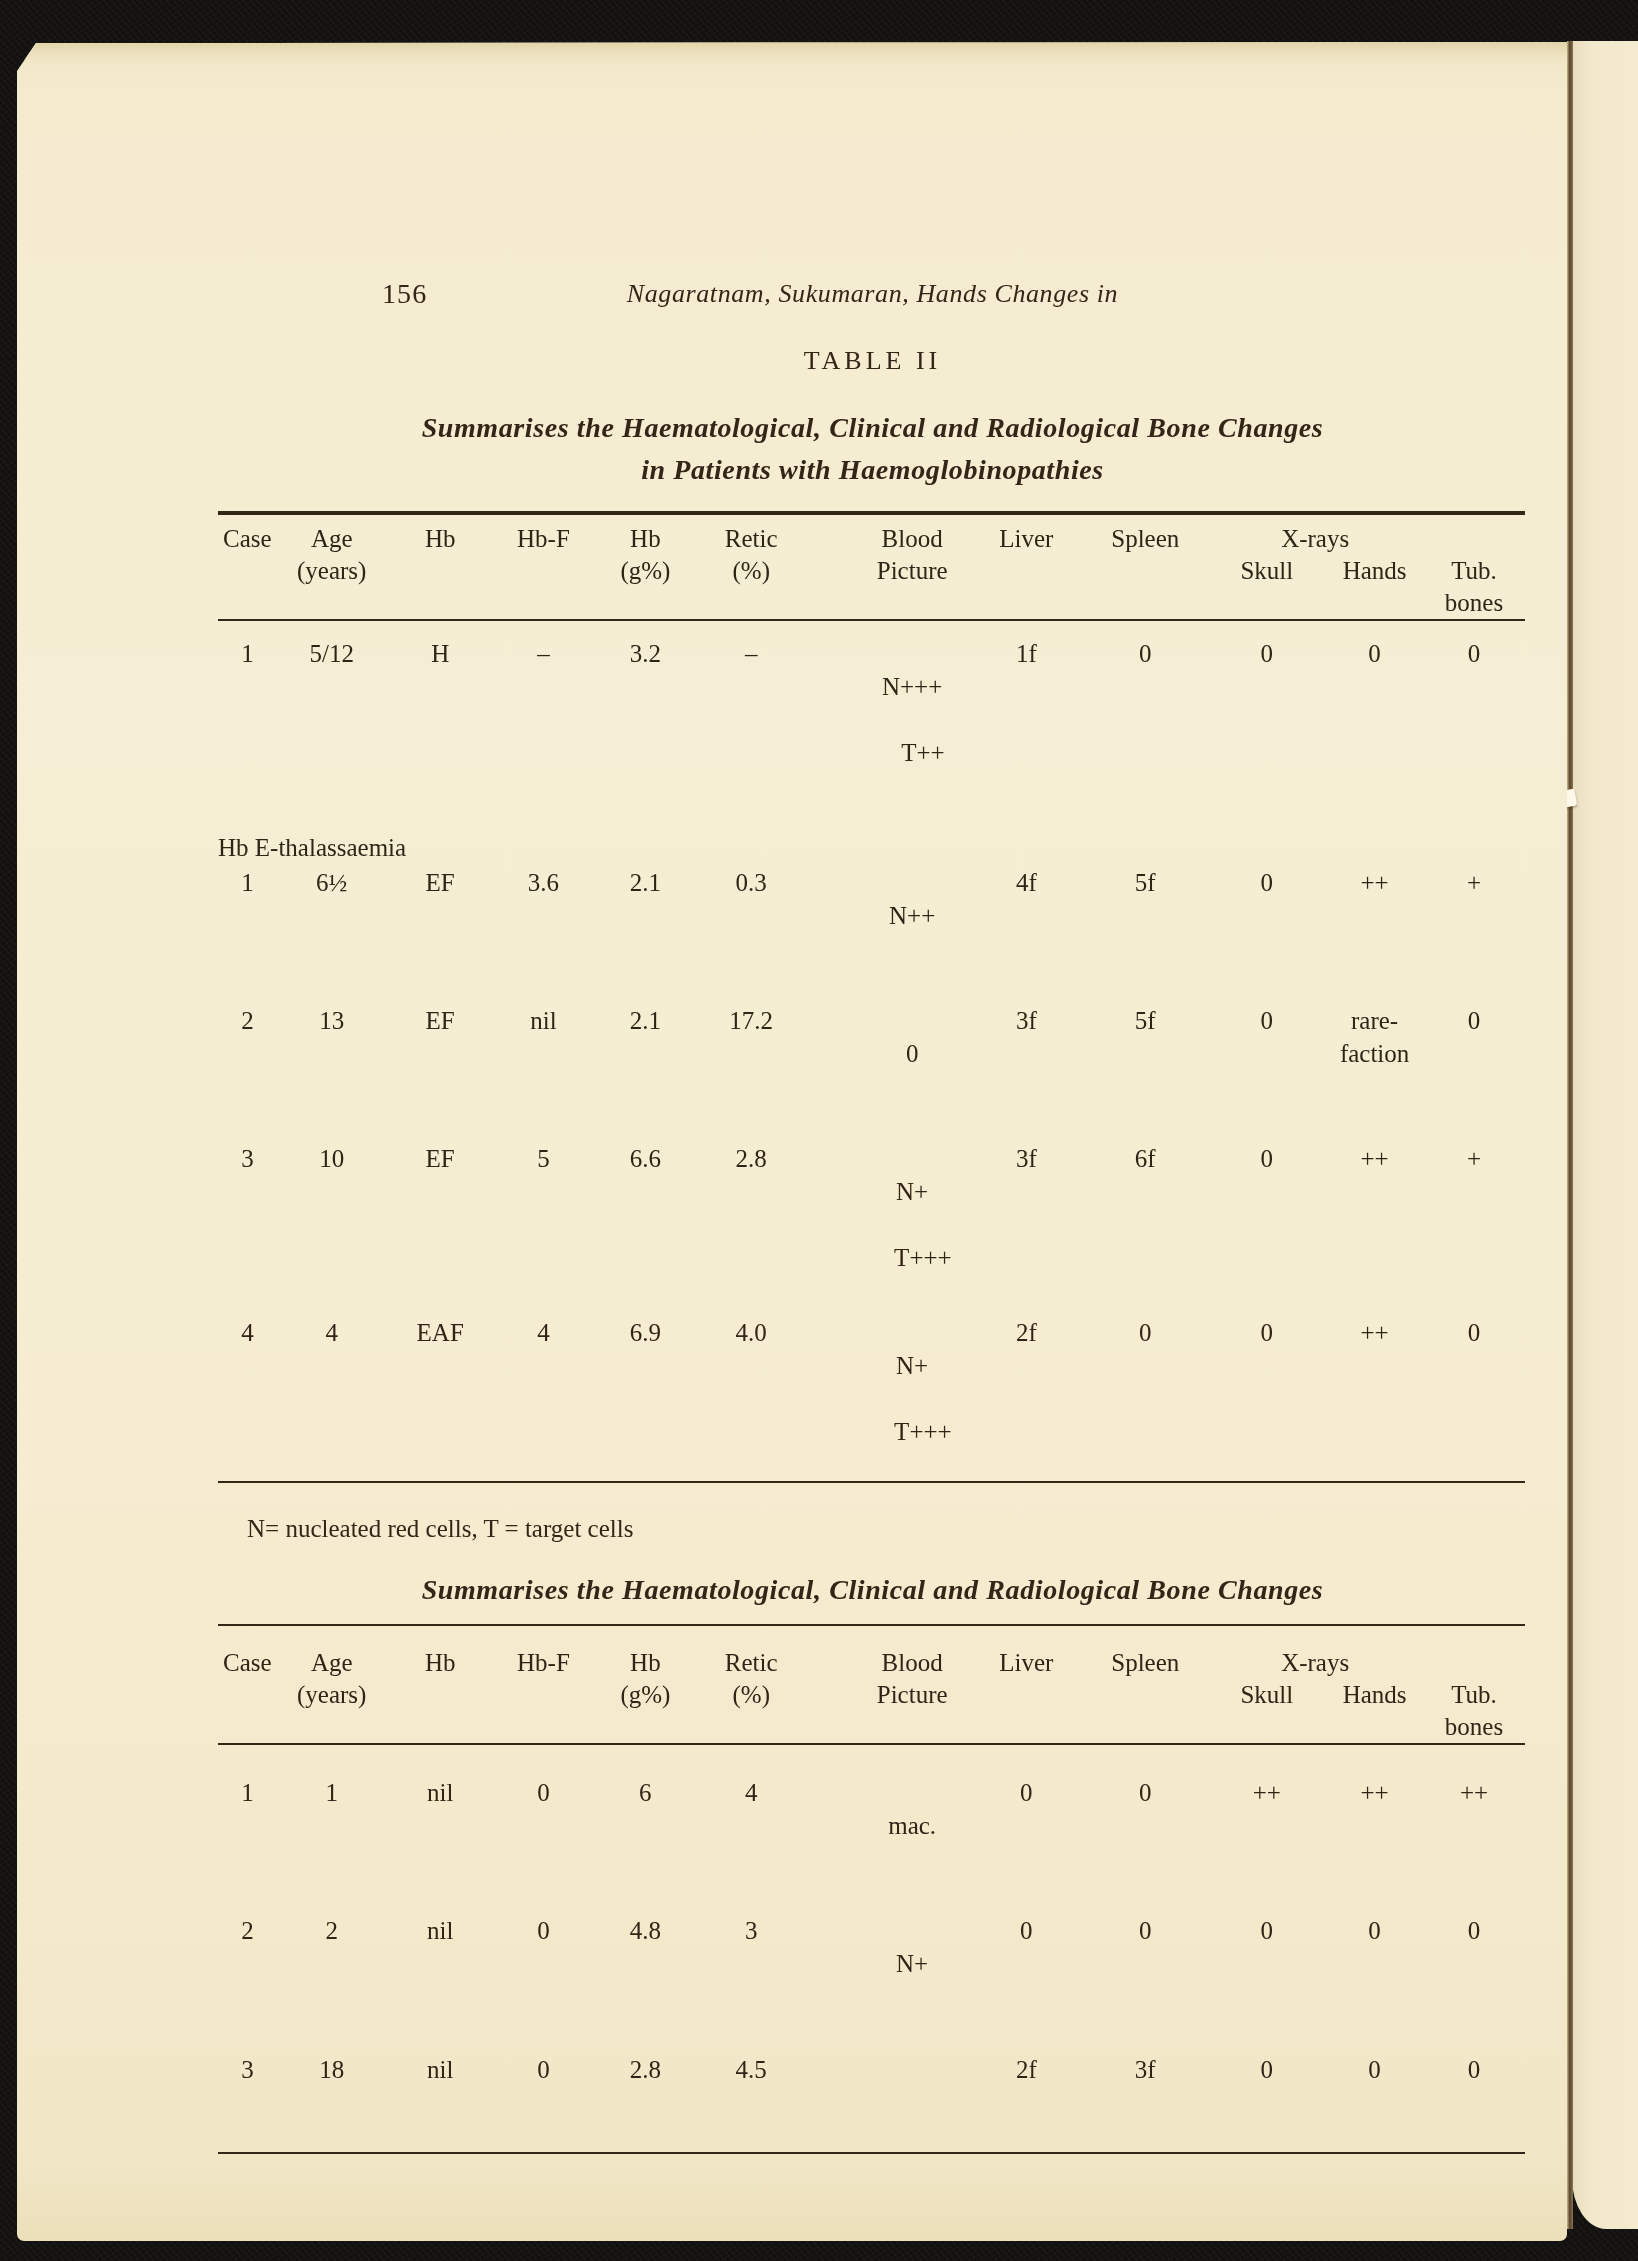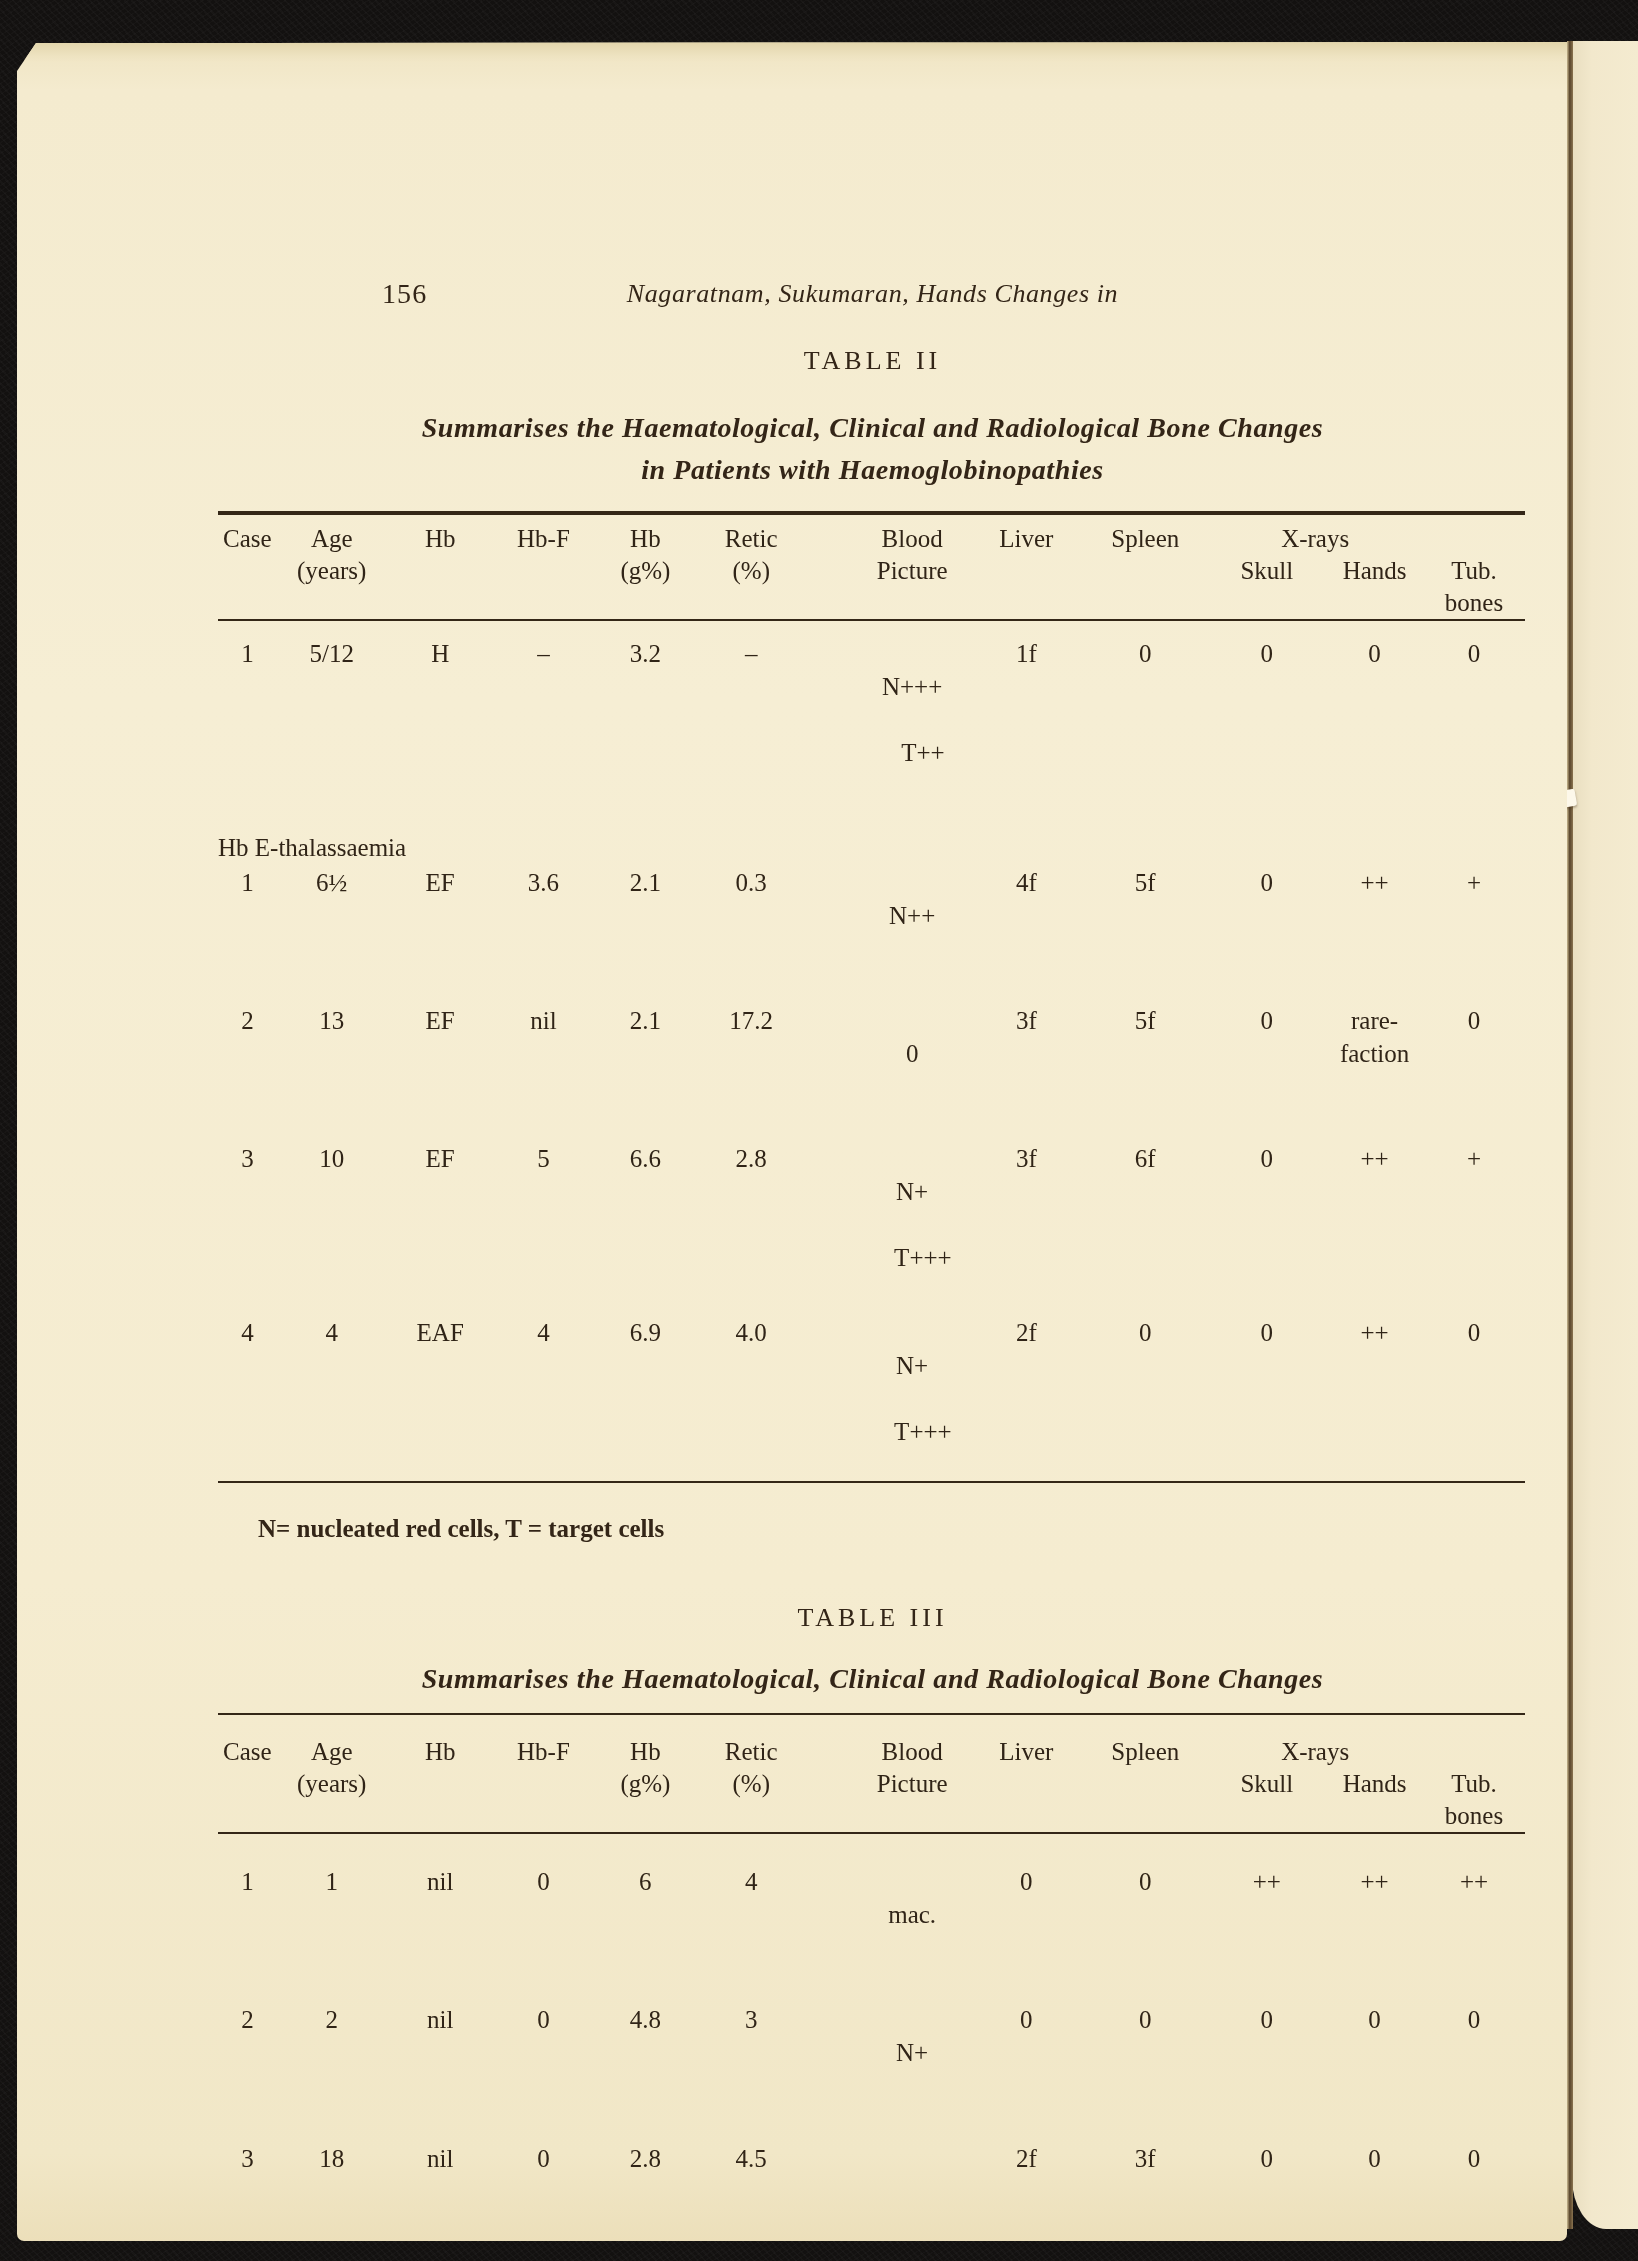--- a/index.html
+++ b/index.html
@@ -66,21 +66,21 @@
   #table2 tr.hr1  td { padding-top:16px; }
   #table2 tr.sec2 td { padding-top:29px; }
   #table2 tr.er1  td { padding-top:1.7px; }
   #table2 tr.er2  td { padding-top:6.8px; }
   #table2 tr.er3  td { padding-top:5.7px; }
   #table2 tr.er4  td { padding-top:9px; }
   #table3 tr.nr1  td { padding-top:31px; }
   #table3 tr.nr2  td { padding-top:5.7px; }
   #table3 tr.nr3  td { padding-top:6.8px; }
 
-  .footnote { margin:29px 0 0 40px; font-size:25px; line-height:33px;font-weight:bold; }
+  .footnote { margin:29px 0 0 29px; font-size:25px; line-height:33px; }
 </style>
 </head>
 <body>
 
 <div class="stage">
 
   <div class="adjacent-page"></div>
   <div class="page-divider"></div>
   <div class="page-notch"></div>
 
@@ -244,21 +244,20 @@
             <td>0</td>
             <td>0</td>
             <td>++</td>
             <td>0</td>
           </tr>
         </tbody>
       </table>
 
       <div class="footnote">N= nucleated red cells, T = target cells</div>
 
-      <div class="table-label lbl-3">TABLE III</div>
       <div class="table-title tt-3">
         <div>Summarises the Haematological, Clinical and Radiological Bone Changes</div>
       </div>
 
       <table class="data-table" id="table3">
         <colgroup>
           <col style="width:4.5%">
             <col style="width:8.4%">
             <col style="width:8.2%">
           <col style="width:7.6%">

